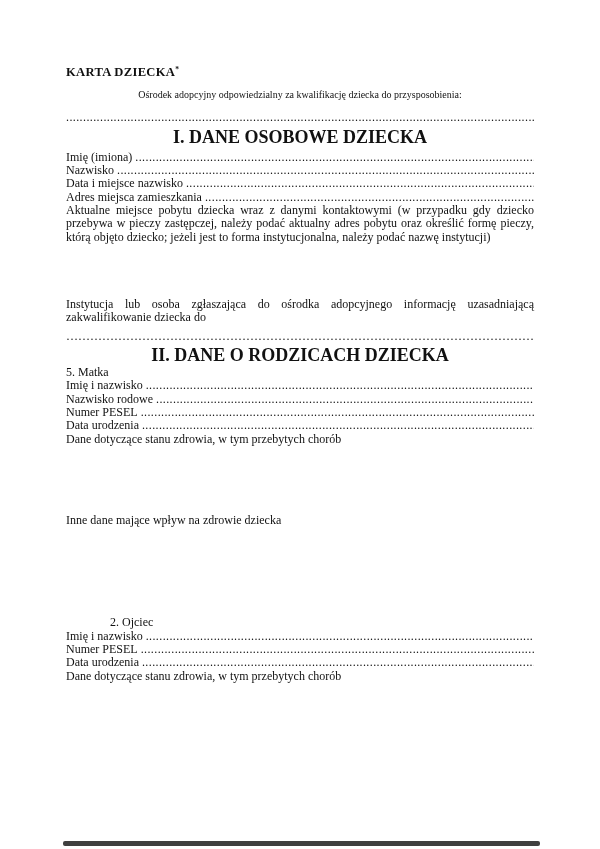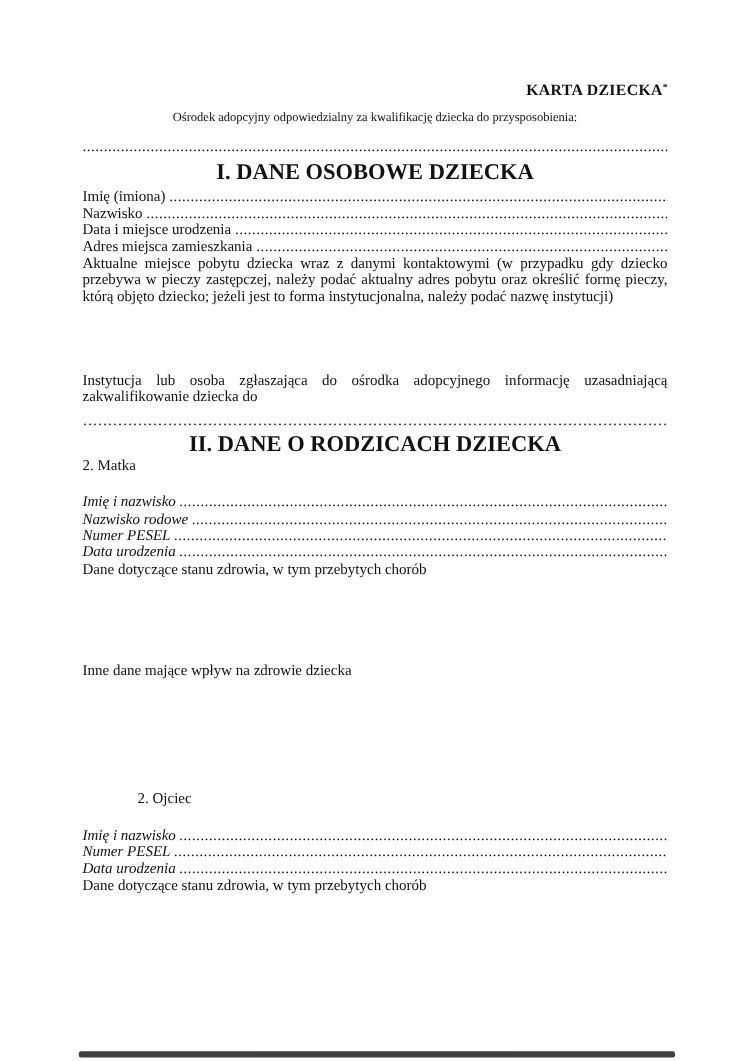--- a/index.html
+++ b/index.html
@@ -12,21 +12,21 @@
   }
   .page {
     position: relative;
     width: 468px;
     margin: 0;
     padding: 65.5px 66px 0 66px;
     font-size: 12px;
     line-height: 13.35px;
   }
   .doc-title {
-    text-align: right;
+    text-align: left;
     font-weight: bold;
     font-size: 12.6px;
     letter-spacing: 0.3px;
   }
   .doc-title sup {
     font-size: 7.5px;
     line-height: 0;
     vertical-align: 4px;
     letter-spacing: 0;
   }
@@ -44,21 +44,21 @@
   }
   .dots-line.ellipsis-style { letter-spacing: 0; margin-top: 5.3px; }
   .sec-heading {
     text-align: center;
     font-weight: bold;
     font-size: 18px;
     margin-top: 6.5px;
   }
   .sec-heading.second { margin-top: 5.3px; }
   .fields { margin-top: 6.6px; }
-  .fields.tight { margin-top: 16px; font-style: italic; }
+  .fields.tight { margin-top: 0; }
   .field-row { display: flex; white-space: nowrap; }
   .field-row .label { flex: 0 0 auto; padding-right: 3px; }
   .field-row .leader {
     flex: 1 1 auto;
     overflow: hidden;
     white-space: nowrap;
     letter-spacing: 0.4px;
   }
   .para { text-align: justify; }
   .para.gap-before { margin-top: 54px; }
@@ -92,38 +92,38 @@
   <div class="fields">
     <div class="field-row">
       <span class="label">Imię (imiona)</span>
       <span class="leader">................................................................................................................................................................................................................................................................</span>
     </div>
     <div class="field-row">
       <span class="label">Nazwisko</span>
       <span class="leader">................................................................................................................................................................................................................................................................</span>
     </div>
     <div class="field-row">
-      <span class="label">Data i miejsce urodzenia</span>
+      <span class="label">Data i miejsce nazwisko</span>
       <span class="leader">................................................................................................................................................................................................................................................................</span>
     </div>
     <div class="field-row">
       <span class="label">Adres miejsca zamieszkania</span>
       <span class="leader">................................................................................................................................................................................................................................................................</span>
     </div>
   </div>
 
   <div class="para">Aktualne miejsce pobytu dziecka wraz z danymi kontaktowymi (w przypadku gdy dziecko przebywa w pieczy zastępczej, należy podać aktualny adres pobytu oraz określić formę pieczy, którą objęto dziecko; jeżeli jest to forma instytucjonalna, należy podać nazwę instytucji)</div>
 
   <div class="para gap-before">Instytucja lub osoba zgłaszająca do ośrodka adopcyjnego informację uzasadniającą zakwalifikowanie dziecka do</div>
 
   <div class="dots-line ellipsis-style">……………………………………………………………………………………………………………………………………………………………………………………………..</div>
 
   <div class="sec-heading second">II. DANE O RODZICACH DZIECKA</div>
 
-  <div class="plain-label label-matka">2. Matka</div>
+  <div class="plain-label label-matka">5. Matka</div>
 
   <div class="fields tight">
     <div class="field-row">
       <span class="label">Imię i nazwisko</span>
       <span class="leader">................................................................................................................................................................................................................................................................</span>
     </div>
     <div class="field-row">
       <span class="label">Nazwisko rodowe</span>
       <span class="leader">................................................................................................................................................................................................................................................................</span>
     </div>

